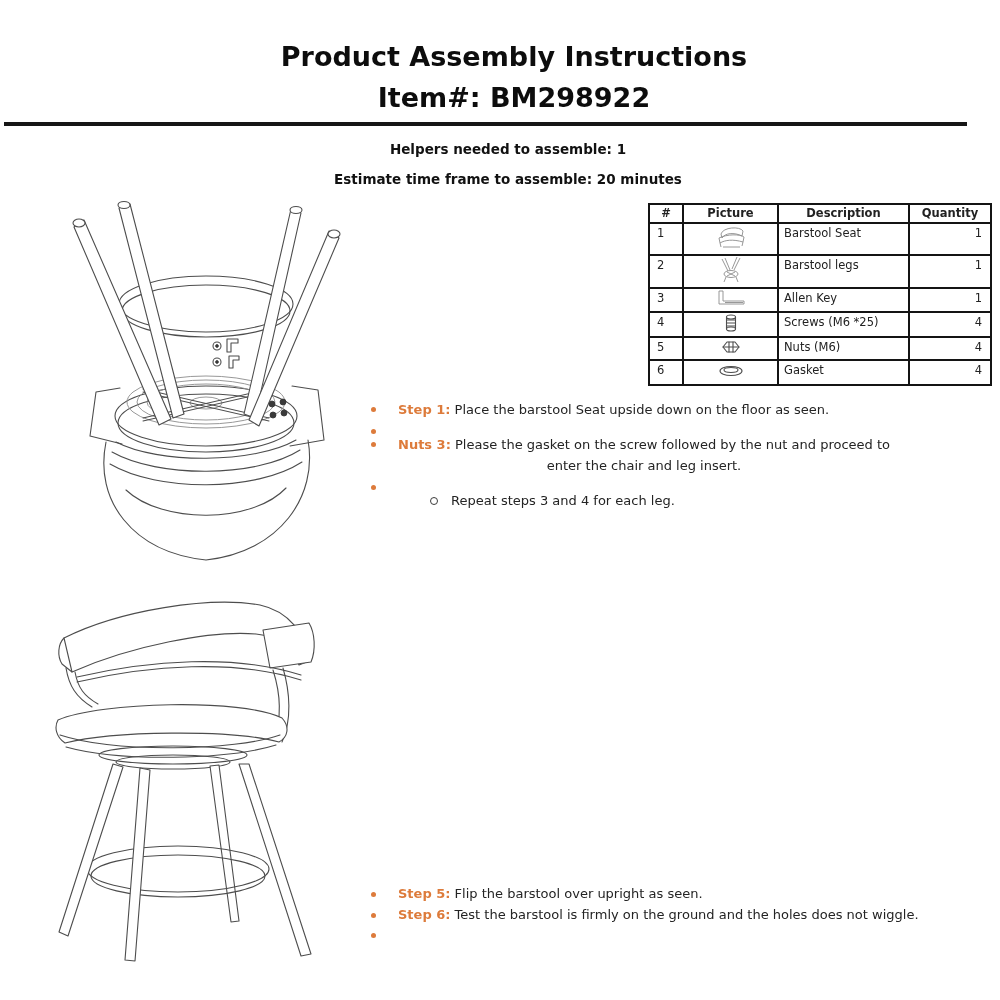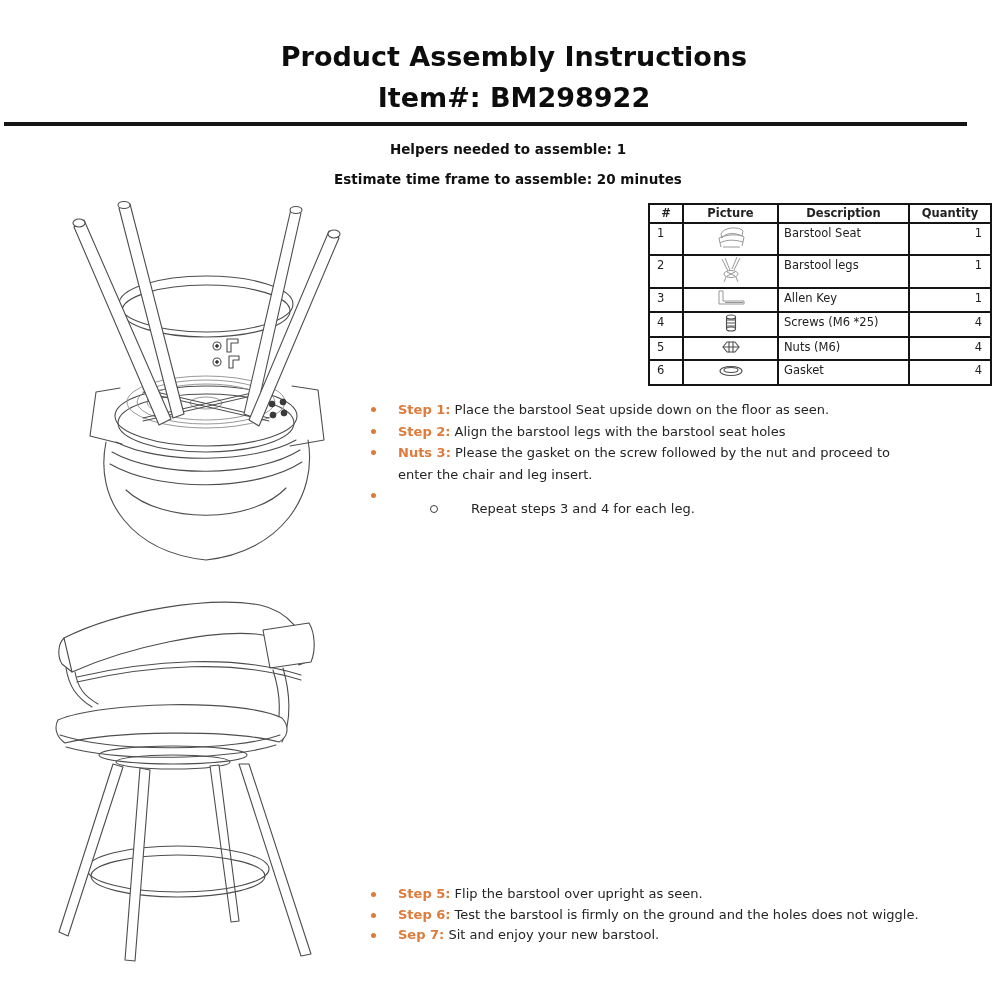--- a/index.html
+++ b/index.html
@@ -27,29 +27,29 @@
   .parts{position:absolute;left:648px;top:203px;border-collapse:collapse;table-layout:fixed;width:342px;
     font-size:11.5px;color:#222;}
   .parts th,.parts td{border:2px solid #141414;padding:0;vertical-align:top;}
   .parts th{font-size:11.5px;font-weight:bold;text-align:center;height:15px;padding:1px 0;}
   .c-num{padding:2px 0 0 7px !important;}
   .c-pic{text-align:center;vertical-align:middle !important;}
   .c-desc{padding:2px 0 0 5px !important;}
   .c-qty{text-align:right;padding:2px 8px 0 0 !important;}
   
   .steps{position:absolute;left:368px;width:608px;font-size:13px;line-height:21.5px;color:#242424;}
-  .steps-upper{top:399px;}
+  .steps-upper{top:399px;text-align:center;}
   .steps-lower{top:884px;line-height:20.5px;}
   .step{display:flex;align-items:flex-start;}
   .bullet{flex:none;width:5px;height:5px;border-radius:50%;background:#dd7b3b;margin:8px 0 0 3px;}
   .stext{margin-left:22px;}
   .slabel{color:#dd7b3b;font-weight:bold;}
   .substep{display:flex;align-items:flex-start;margin-left:62px;}
   .subbullet{flex:none;width:6px;height:6px;border:1.4px solid #3c3c3c;border-radius:50%;margin:7px 0 0 0;background:#fff;}
-  .subtext{margin-left:33px;}
+  .subtext{margin-left:13px;}
 </style>
 </head>
 <body>
 
 <div class="page">
 
   <div class="doc-header">
     <div class="doc-title">Product Assembly Instructions</div>
     <div class="doc-title">Item#: BM298922</div>
   </div>
@@ -189,21 +189,20 @@
     </tbody>
   </table>
 
   <div class="steps steps-upper">
     <div class="step">
       <span class="bullet"></span>
       <div class="stext"><span class="slabel">Step 1:</span><span> Place the barstool Seat upside down on the floor as seen.</span></div>
     </div>
     <div class="step">
       <span class="bullet"></span>
-      <div class="stext"><span class="slabel">Step 2:</span><span> Align the barstool legs with the barstool seat holes</span></div>
     </div>
     <div class="step">
       <span class="bullet"></span>
       <div class="stext"><span class="slabel">Nuts 3:</span><span> Please the gasket on the screw followed by the nut and proceed to</span>
         <div>enter the chair and leg insert.</div>
       </div>
     </div>
     <div class="step">
       <span class="bullet"></span>
     </div>
@@ -244,17 +243,16 @@
     <div class="step">
       <span class="bullet"></span>
       <div class="stext"><span class="slabel">Step 5:</span><span> Flip the barstool over upright as seen.</span></div>
     </div>
     <div class="step">
       <span class="bullet"></span>
       <div class="stext"><span class="slabel">Step 6:</span><span> Test the barstool is firmly on the ground and the holes does not wiggle.</span></div>
     </div>
     <div class="step">
       <span class="bullet"></span>
-      <div class="stext"><span class="slabel">Sep 7:</span><span> Sit and enjoy your new barstool.</span></div>
     </div>
   </div>
 
 </div>
 
 </body></html>

